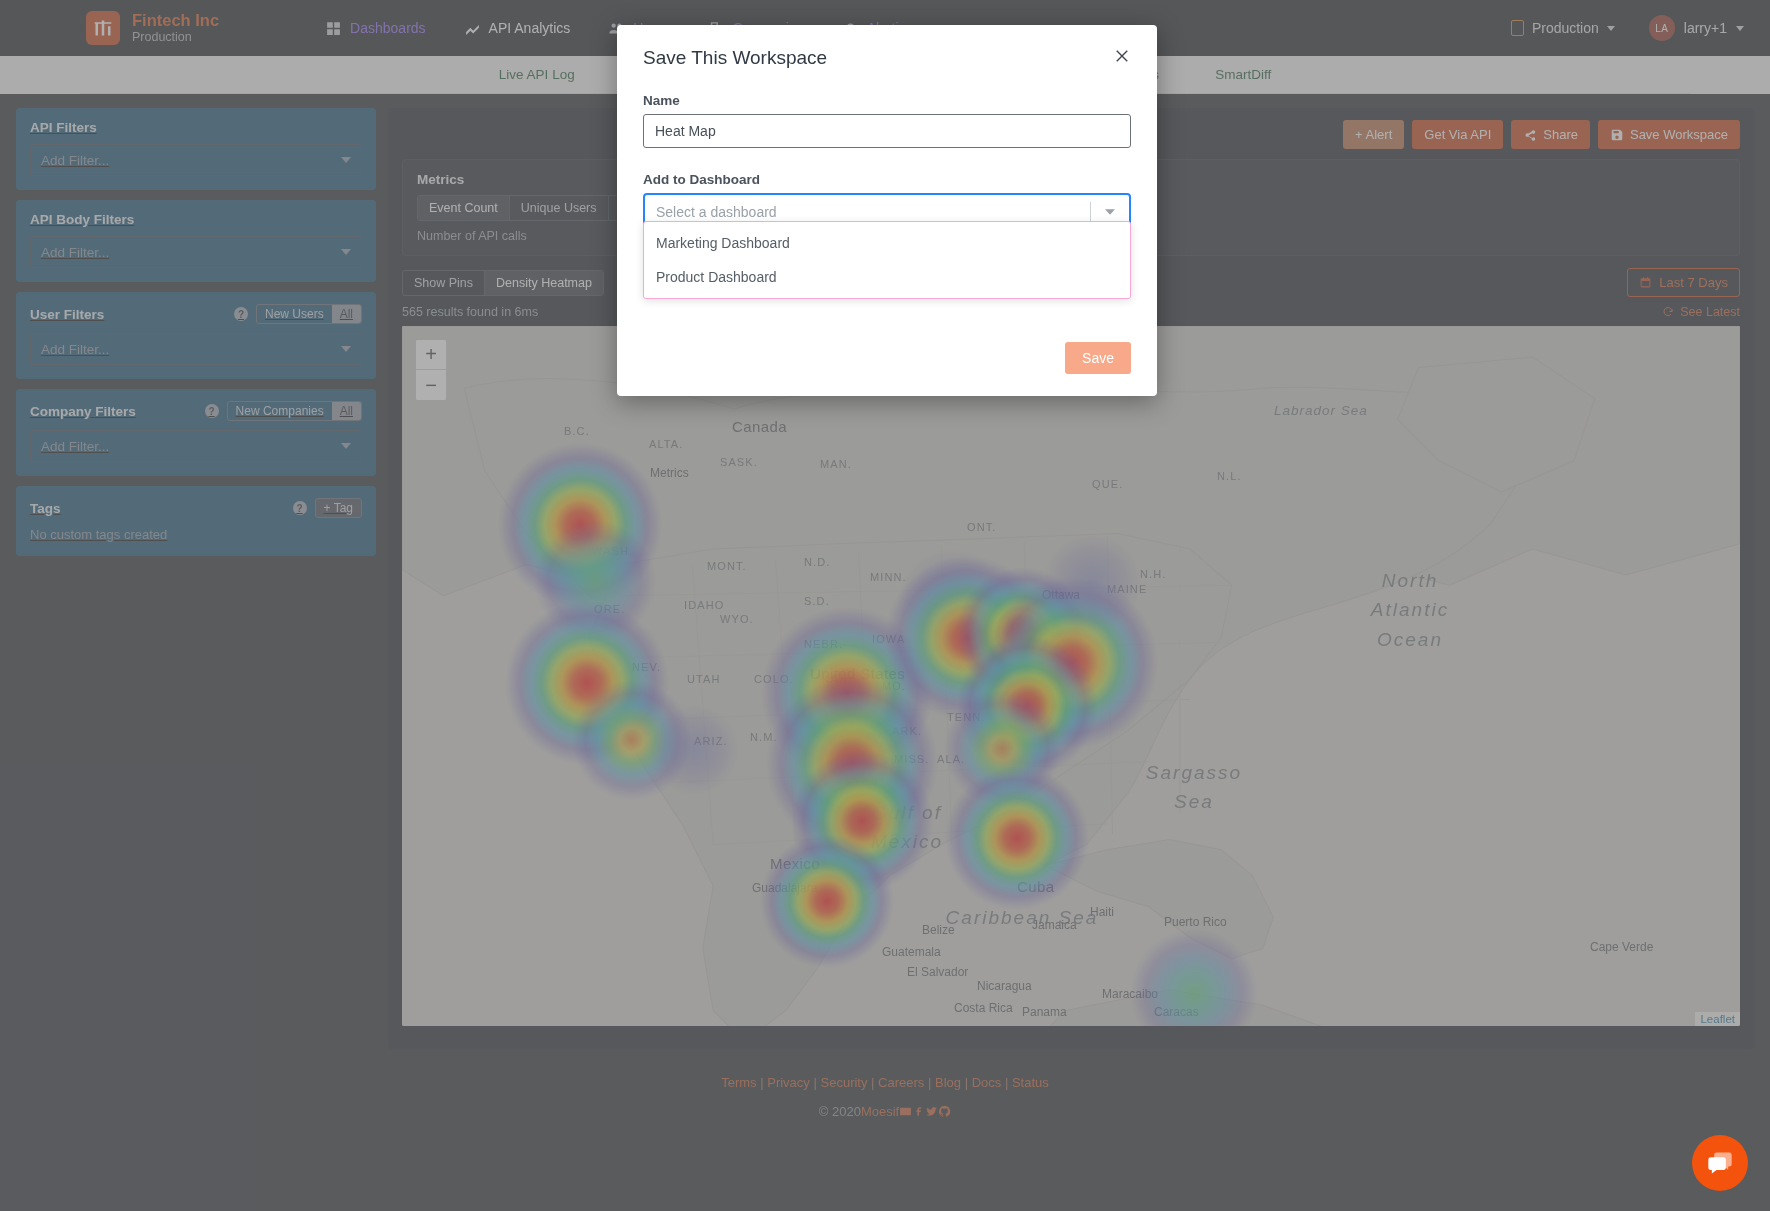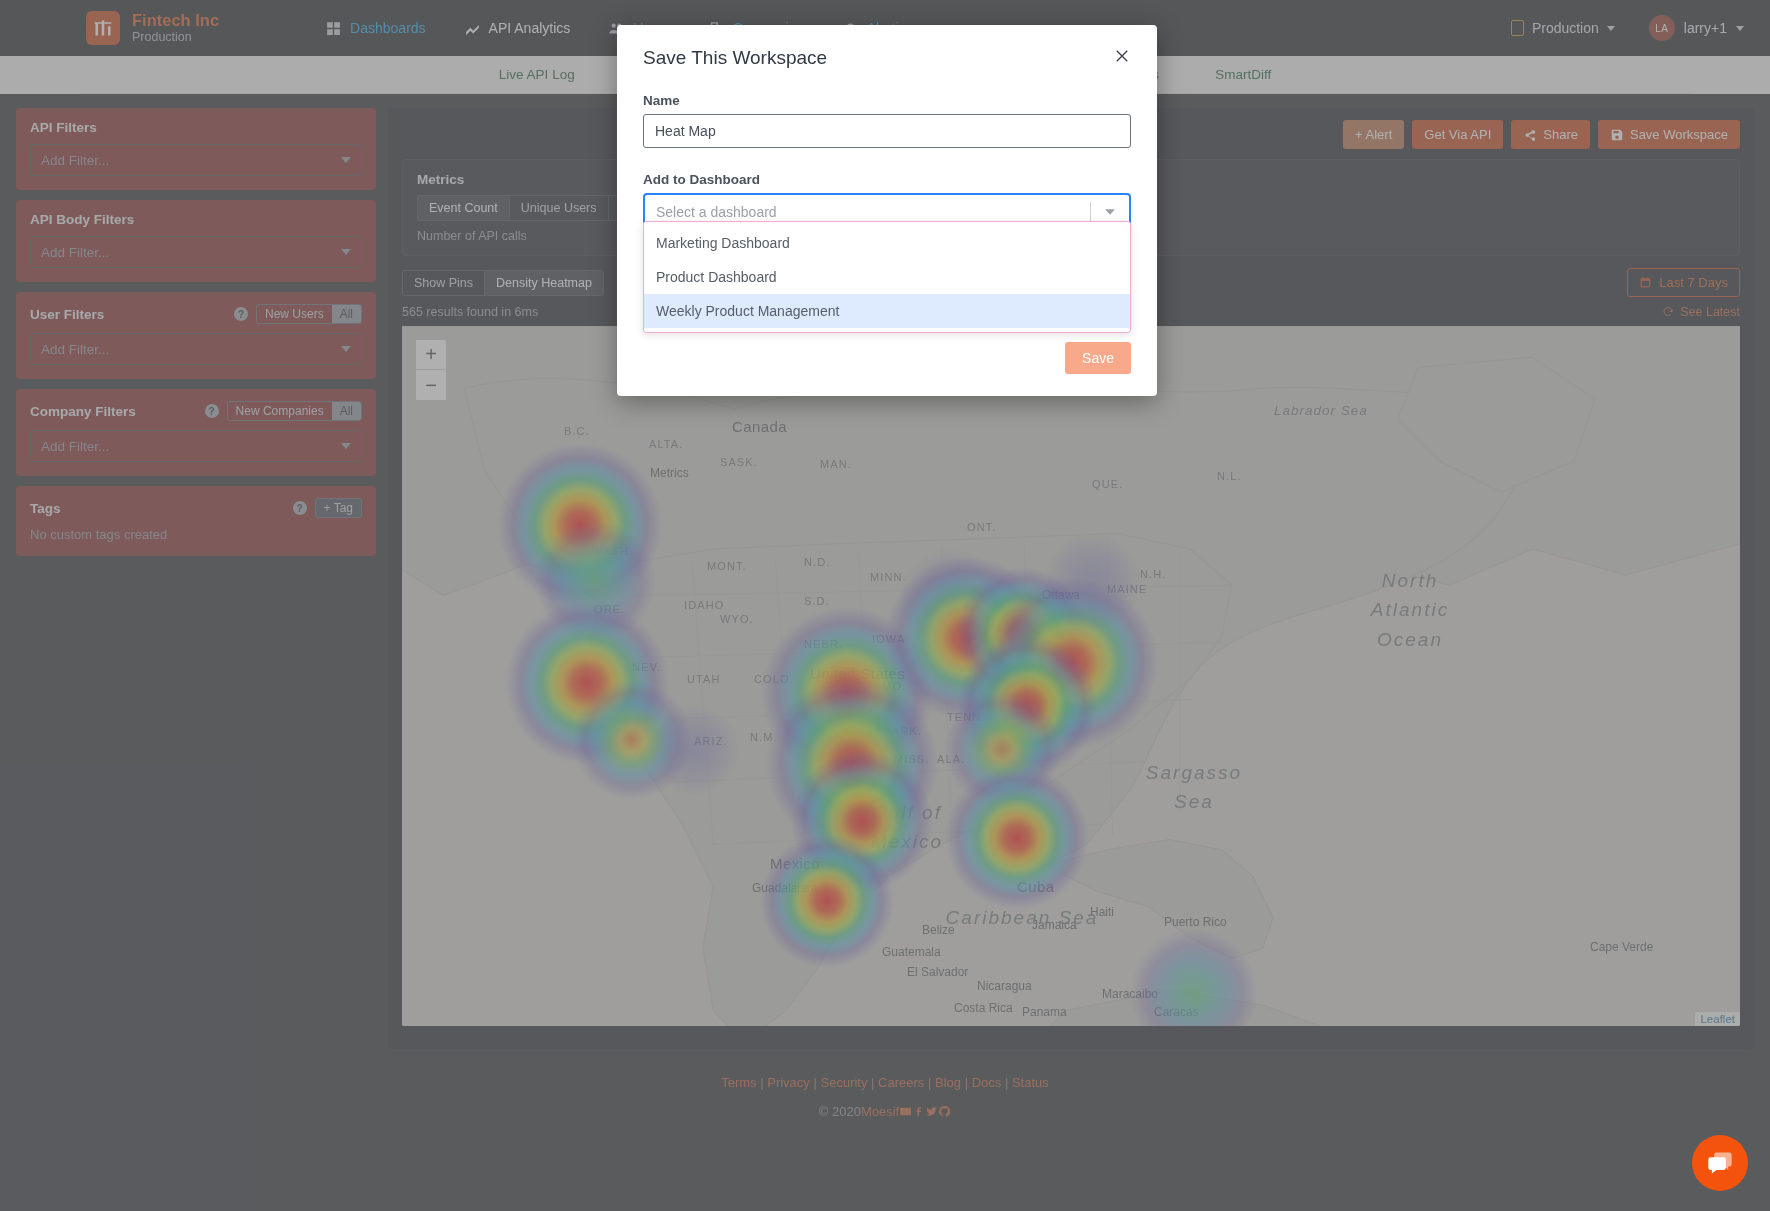--- a/index.html
+++ b/index.html
@@ -28,21 +28,21 @@
     width: 34px; height: 34px; background: #c4380d; border-radius: 6px;
     display: flex; align-items: center; justify-content: center;
   }
   .brand-logo svg { width: 20px; height: 20px; fill: #fff; }
   .brand-text { line-height: 1.15; }
   .brand-name { color: #d94f17; font-size: 16.5px; font-weight: 600; }
   .brand-env { color: #aab0b8; font-size: 12.5px; }
 
   .mainnav { display: flex; align-items: center; gap: 34px; margin-left: 104px; }
   .navitem {
-    display: flex; align-items: center; gap: 8px; color: #0ea5e9;
+    display: flex; align-items: center; gap: 8px; color: #8b5cf6;
     font-size: 14px; padding: 6px 2px; cursor: pointer; position: relative;
   }
   .navitem.active { color: #ffffff; }
   .navitem .ic { width: 17px; height: 17px; display:inline-block; }
   .navitem .ic svg { width: 17px; height: 17px; fill: #c9ced6; }
   .navitem.active .ic svg { fill: #ffffff; }
 
   .topright { margin-left: auto; display: flex; align-items: center; gap: 34px; }
   .env-pill { display:flex; align-items:center; gap:8px; color:#dfe3e8; font-size:14px; cursor:pointer;}
   .env-square { width:13px; height:16px; border:1.6px solid #d9791f; border-radius:2px; }
@@ -56,21 +56,21 @@
   .subnav {
     height: 38px; background: #f3f3f3; display: flex; align-items: center;
     justify-content: center; gap: 56px; border-bottom: 1px solid #e2e2e2;
   }
   .subnav .tab { font-size: 13.5px; color: #14532d; cursor: pointer; }
 
   
   .body { display: flex; padding: 14px 16px 0 16px; gap: 12px; height: 955px;}
   .sidebar { width: 360px; flex: 0 0 360px; }
 
-  .panel { background: #7f1d1d; border-radius: 4px; padding: 12px 14px 14px 14px; margin-bottom: 10px; }
+  .panel { background: #0c4a6e; border-radius: 4px; padding: 12px 14px 14px 14px; margin-bottom: 10px; text-decoration: underline; }
   .panel-head { display: flex; align-items: center; margin-bottom: 9px; }
   .panel-title { color: #e8ebef; font-size: 13.5px; font-weight: 700; }
   .panel-head .right { margin-left: auto; display: flex; align-items: center; gap: 8px; }
   .qmark {
     width: 14px; height: 14px; border-radius: 50%; background: #9aa2ad; color: #1b1f26;
     font-size: 10px; font-weight: 700; display: flex; align-items: center; justify-content: center;
   }
   .seg { display: flex; border: 1px solid #5a626d; border-radius: 3px; overflow: hidden; }
   .seg span { font-size: 12px; padding: 2px 8px; color: #cfd5dd; cursor: pointer; }
   .seg span.on { background: #8a919b; color: #1b1f26; }
@@ -604,21 +604,20 @@
         </span>
       </div>
 
       <div class="helper">
         <span>Or </span><a>create a dashboard</a><span> first</span>
       </div>
 
       <div class="dd-menu">
         <div class="dd-opt">Marketing Dashboard</div>
         <div class="dd-opt">Product Dashboard</div>
-        <div class="dd-opt hl">Weekly Product Management</div>
       </div>
 
       <div class="modal-foot">
         <button class="save-btn">Save</button>
       </div>
     </div>
   </div>
 
 </div>
 

